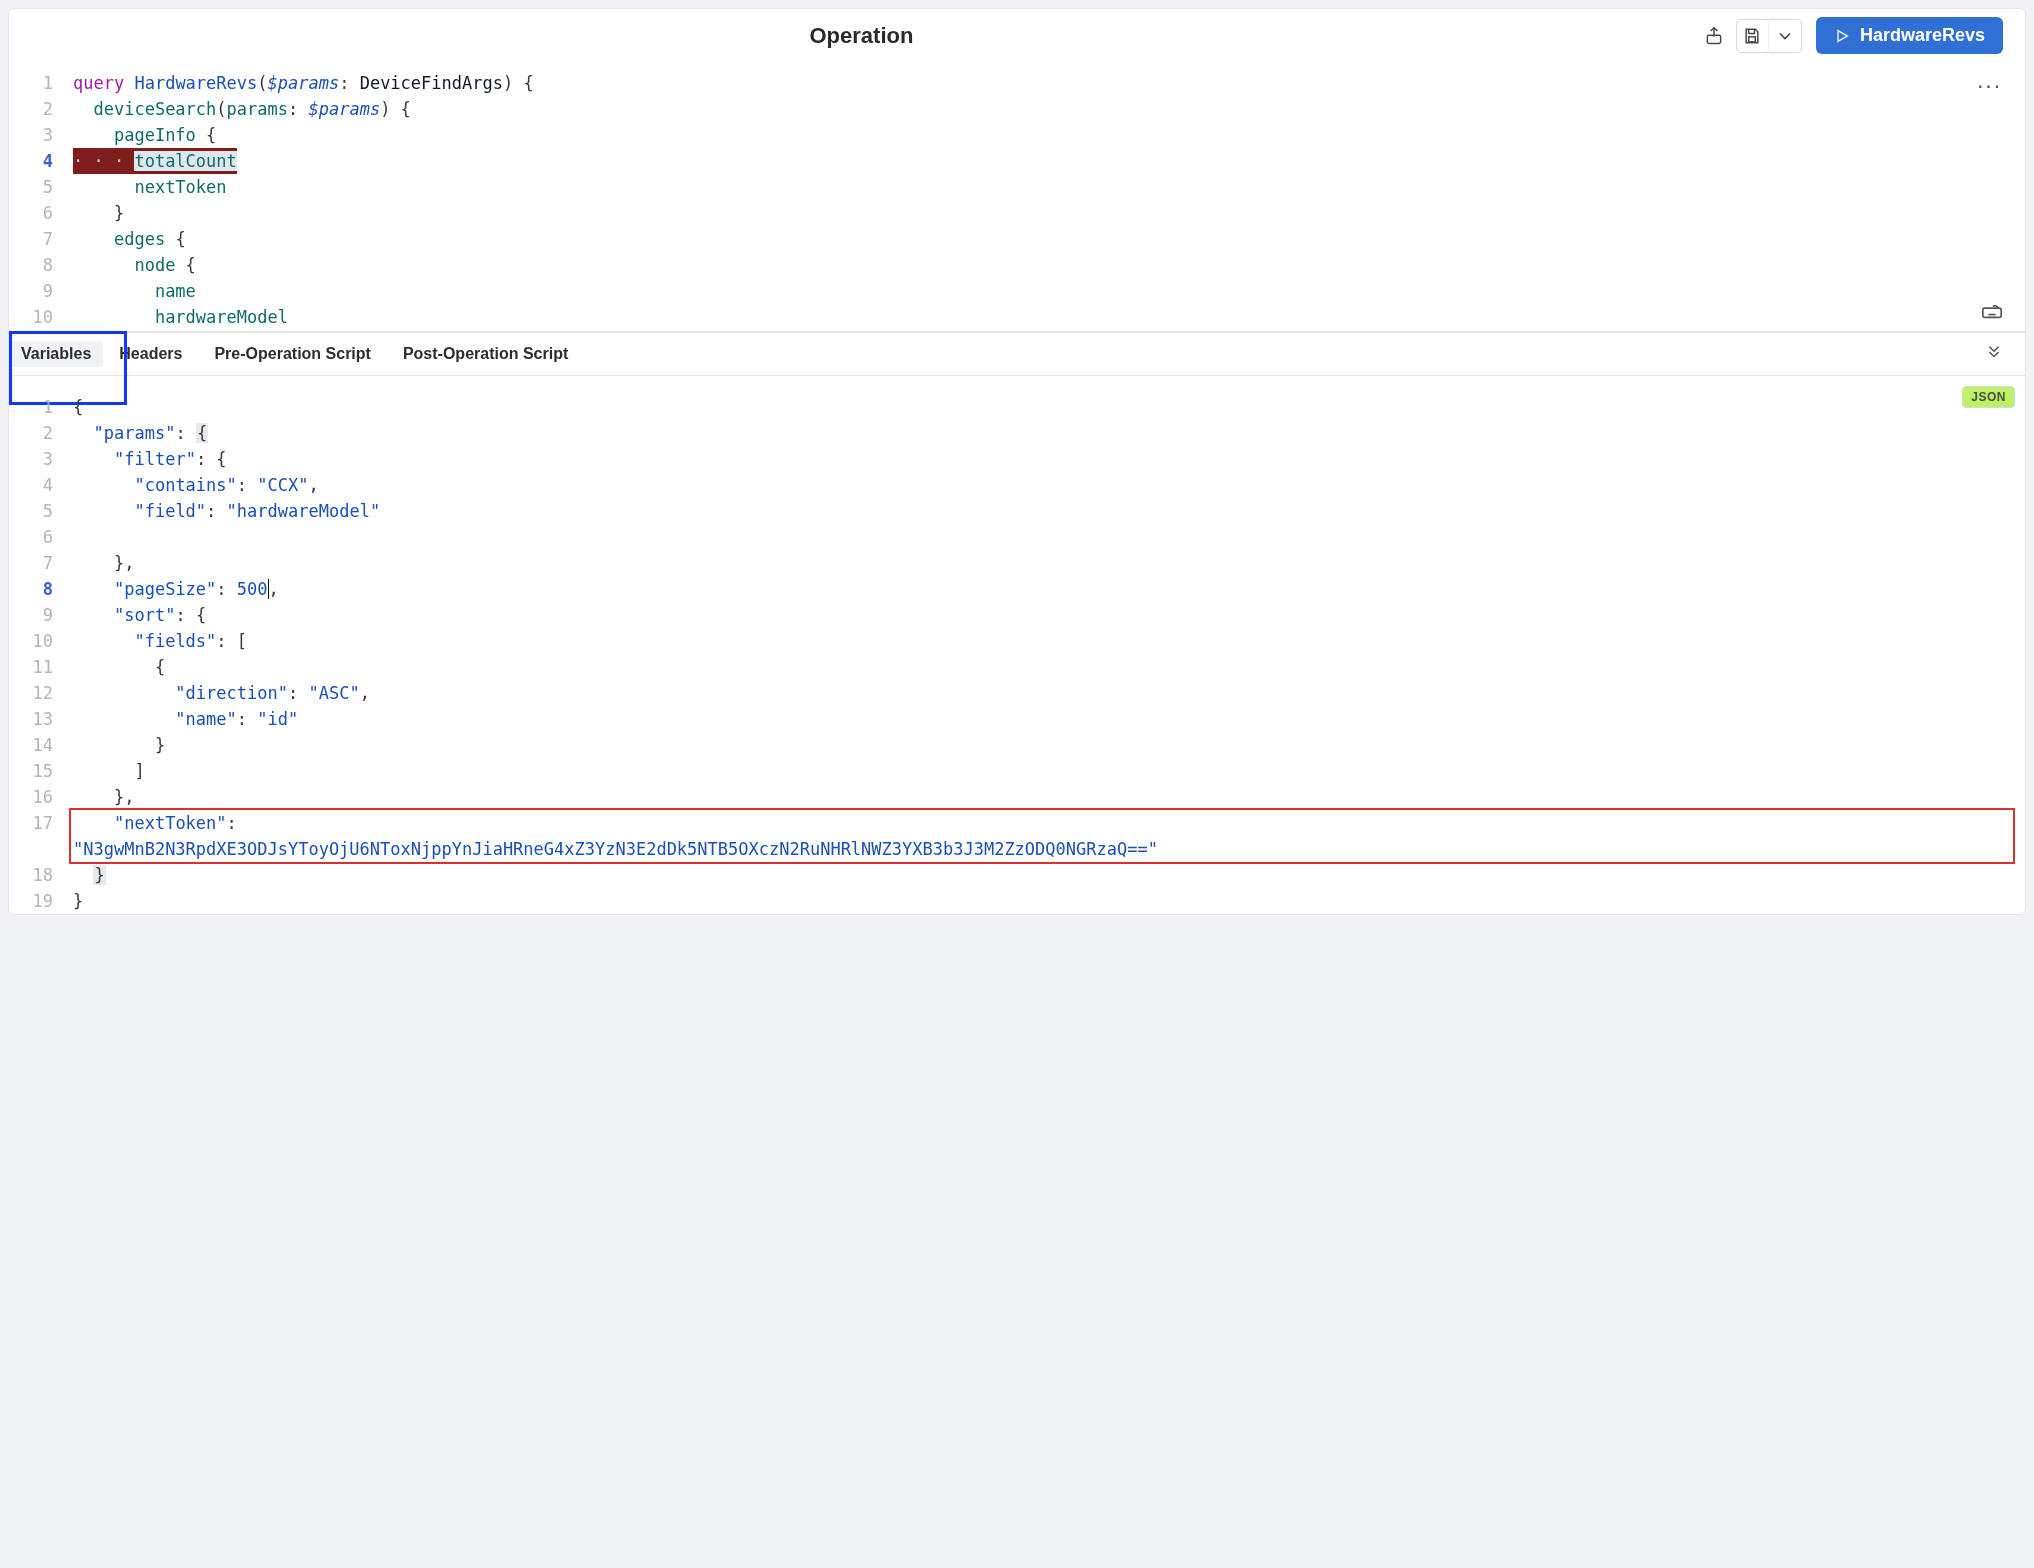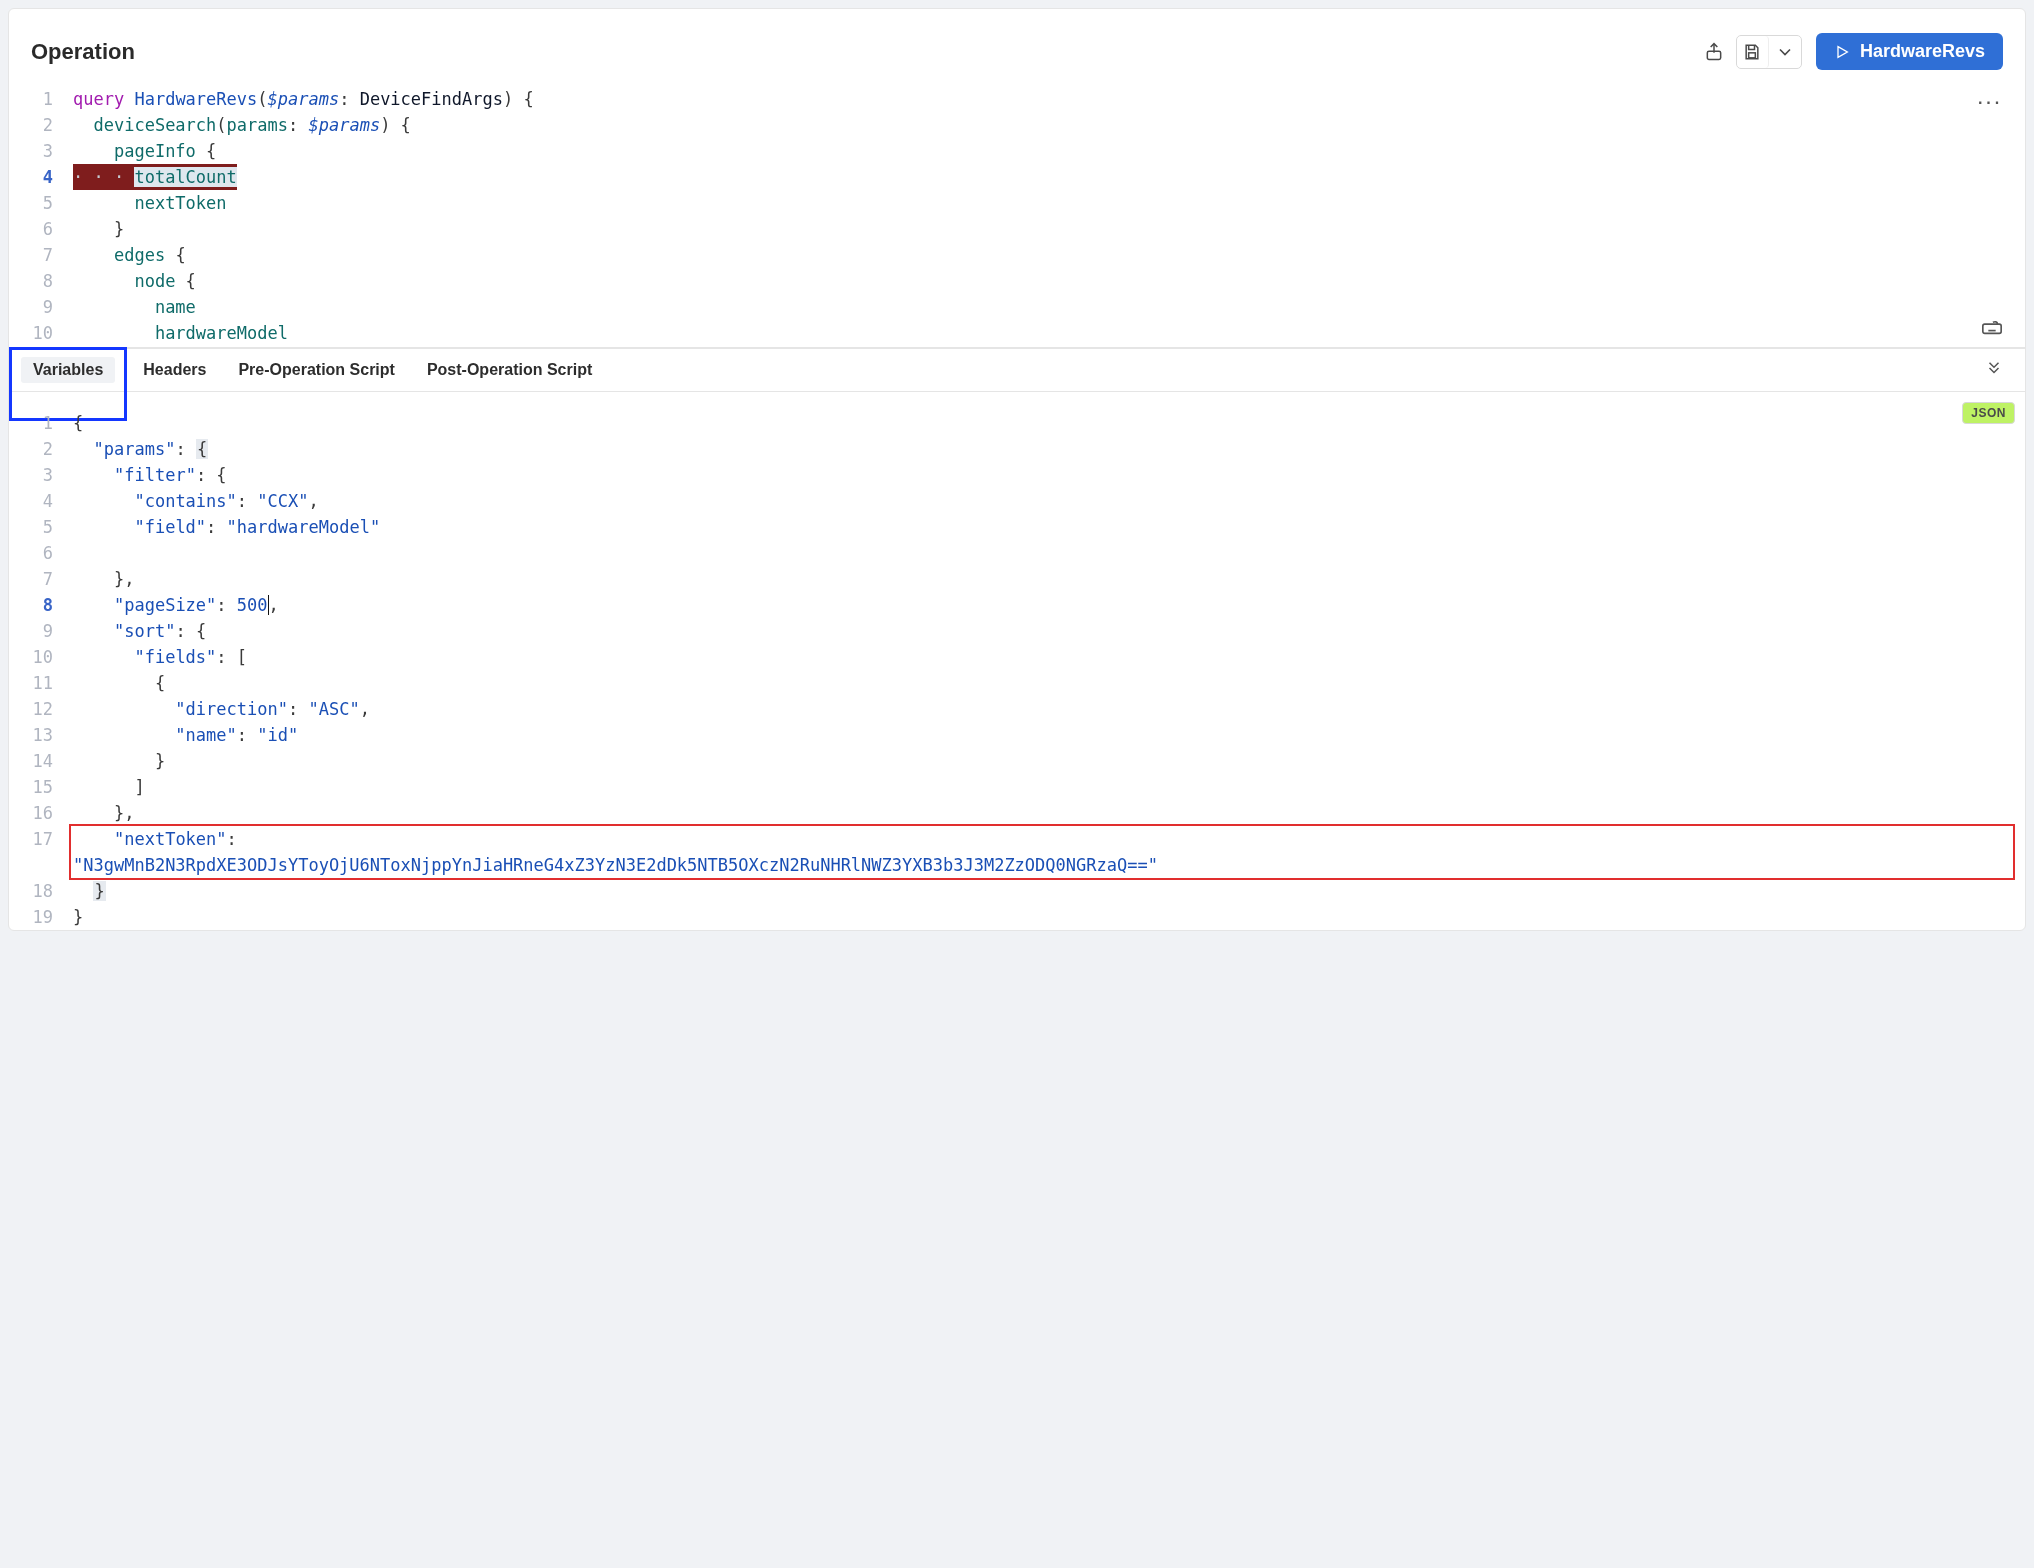--- a/index.html
+++ b/index.html
@@ -13,21 +13,22 @@
     background: #fff;
     border: 1px solid #e5e5e5;
     border-radius: 6px;
     overflow: hidden;
   }
 
   
   .op-header {
     display: flex;
     align-items: center;
-    padding: 24px 22px 6px 22px;
+    padding: 8px 22px 6px 22px;
+    text-align: center;
   }
   .op-title {
     font-size: 22px;
     font-weight: 700;
     color: #2a2a2a;
     flex: 1;
   }
   .icon-btn {
     width: 32px;
     height: 32px;
@@ -140,21 +141,21 @@
   .tab {
     padding: 12px 16px;
     font-size: 16px;
     font-weight: 600;
     color: #2d2d2d;
     cursor: pointer;
   }
   .tab.active {
     background: #f0f2f5;
     border-radius: 3px;
-    margin: 6px 12px;
+    margin: 6px 0;
     padding: 4px 12px;
   }
   .tab-highlight-blue {
     position: absolute;
     top: -2px;
     left: 0;
     width: 118px;
     height: 74px;
     border: 3px solid #1437ff;
     pointer-events: none;

